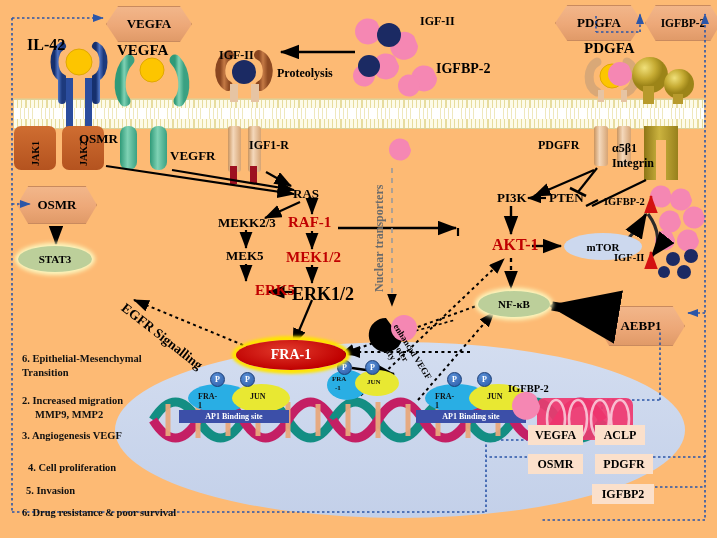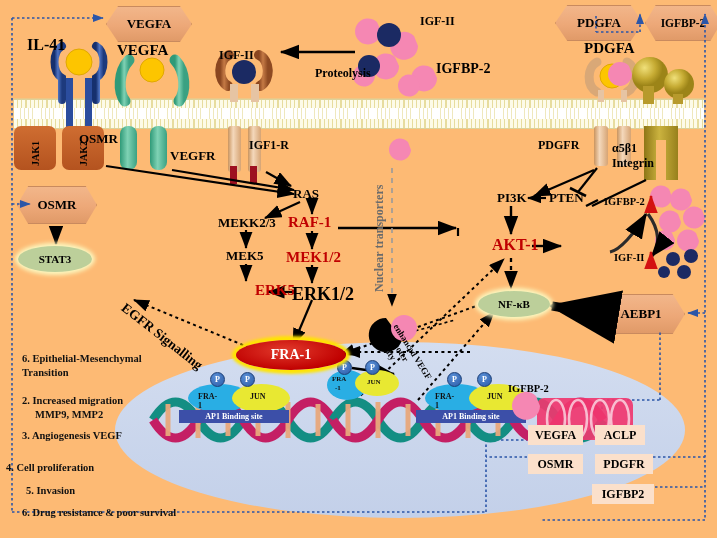--- a/index.html
+++ b/index.html
@@ -116,21 +116,21 @@
   <div class="hexwrap" style="left:555px;top:5px;">
     <div class="hex" style="width:86px;height:34px;font-size:13px;">PDGFA</div>
   </div>
   <div class="hexwrap" style="left:645px;top:5px;">
     <div class="hex" style="width:74px;height:34px;font-size:11.5px;">IGFBP-2</div>
   </div>
   <div class="hexwrap" style="left:17px;top:186px;">
     <div class="hex" style="width:78px;height:36px;font-size:13px;">OSMR</div>
   </div>
   <div class="hexwrap" style="left:597px;top:294px;">
-    <div class="hex" style="width:86px;height:38px;font-size:13px;">AEBP1</div>
+    <div class="hex" style="width:86px;height:38px;font-size:13px;margin-top:12px;">AEBP1</div>
   </div>
 
   <svg width="717" height="538" viewBox="0 0 717 538">
 
     <g>
       <path d="M62,46 C52,52 52,72 62,78 L62,100" stroke="url(#gBlueRec)" stroke-width="8" fill="none" stroke-linecap="round"></path>
       <path d="M96,46 C106,52 106,72 96,78 L96,100" stroke="url(#gBlueRec)" stroke-width="8" fill="none" stroke-linecap="round"></path>
       <rect x="66" y="78" width="7" height="82" fill="#2b4d9e"></rect>
       <rect x="85" y="78" width="7" height="82" fill="#2b4d9e"></rect>
       <circle cx="79" cy="62" r="13" fill="#fdc500" stroke="#e0a800" stroke-width="1"></circle>
@@ -408,28 +408,31 @@
   <div class="ellipse" style="left:236px;top:340px;width:110px;height:30px;
               background:radial-gradient(ellipse at 45% 35%,#e23b2c,#c00000 70%,#8e0000);
               box-shadow:0 0 3px 4px #ffe400;color:#fff;font-size:14px;">
     <span>FRA-1</span>
   </div>
 
   <div class="ellipse stat" style="left:18px;top:246px;width:74px;height:26px;font-size:11px;">
     <span>STAT3</span>
   </div>
 
+  <div class="ellipse" style="left:564px;top:233px;width:78px;height:27px;background:#ccd8ee;font-size:11px;">
+    <span>mTOR</span>
+  </div>
   <div class="ellipse stat" style="left:478px;top:291px;width:72px;height:26px;font-size:11px;">
     <span>NF-κB</span>
   </div>
 
-  <div class="lbl" style="left:27px;top:36px;font-size:16px;">IL-41</div>
+  <div class="lbl" style="left:27px;top:36px;font-size:16px;">IL-42</div>
   <div class="lbl" style="left:117px;top:42px;font-size:15px;">VEGFA</div>
   <div class="lbl" style="left:219px;top:48px;font-size:12px;">IGF-II</div>
-  <div class="lbl" style="left:277px;top:66px;font-size:12px;margin-left:38px;">Proteolysis</div>
+  <div class="lbl" style="left:277px;top:66px;font-size:12px;">Proteolysis</div>
   <div class="lbl" style="left:420px;top:14px;font-size:12px;">IGF-II</div>
   <div class="lbl" style="left:436px;top:61px;font-size:14px;">IGFBP-2</div>
   <div class="lbl" style="left:584px;top:40px;font-size:15px;">PDGFA</div>
 
   <div class="lbl" style="left:79px;top:131px;font-size:13px;">OSMR</div>
   <div class="lbl" style="left:170px;top:148px;font-size:13px;">VEGFR</div>
   <div class="lbl" style="left:249px;top:138px;font-size:12px;">IGF1-R</div>
   <div class="lbl" style="left:538px;top:138px;font-size:12px;">PDGFR</div>
   <div class="lbl" style="left:612px;top:141px;font-size:12px;">α5β1</div>
   <div class="lbl" style="left:612px;top:156px;font-size:12px;">Integrin</div>
@@ -473,17 +476,17 @@
   </div>
   <div class="genebox" style="left:592px;top:484px;width:62px;height:20px;font-size:12px;">
     <span>IGFBP2</span>
   </div>
 
   <div class="listitem" style="left:22px;top:352px;">6. Epithelial-Mesenchymal</div>
   <div class="listitem" style="left:22px;top:366px;">Transition</div>
   <div class="listitem" style="left:22px;top:394px;">2. Increased migration</div>
   <div class="listitem" style="left:35px;top:408px;">MMP9, MMP2</div>
   <div class="listitem" style="left:22px;top:429px;">3. Angiogenesis  VEGF</div>
-  <div class="listitem" style="left:6px;top:461px;text-align:right;">4. Cell proliferation</div>
+  <div class="listitem" style="left:28px;top:461px;text-align:right;">4. Cell proliferation</div>
   <div class="listitem" style="left:26px;top:484px;">5. Invasion</div>
   <div class="listitem" style="left:22px;top:506px;">6. Drug resistance &amp; poor  survival</div>
 
 </div>
 
 </body></html>

